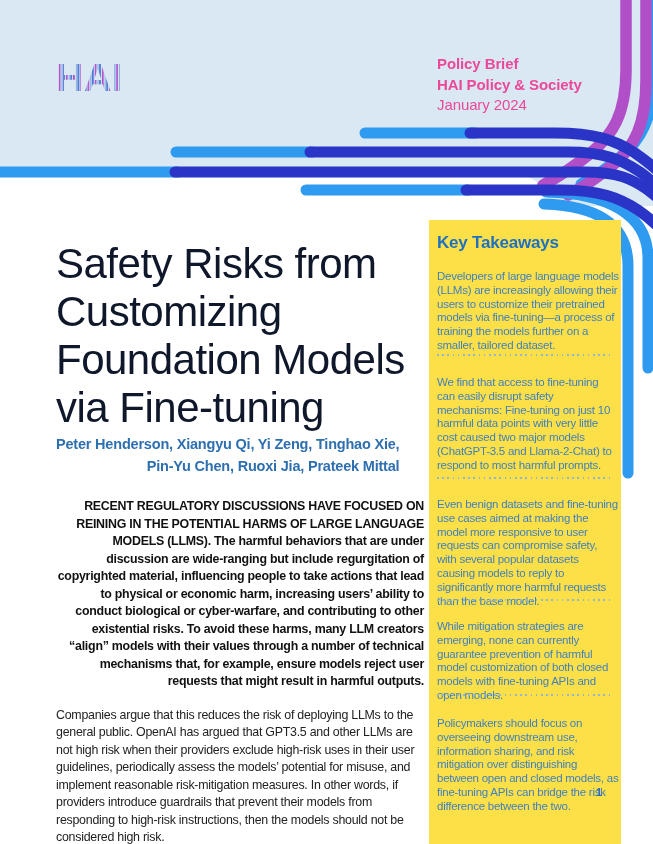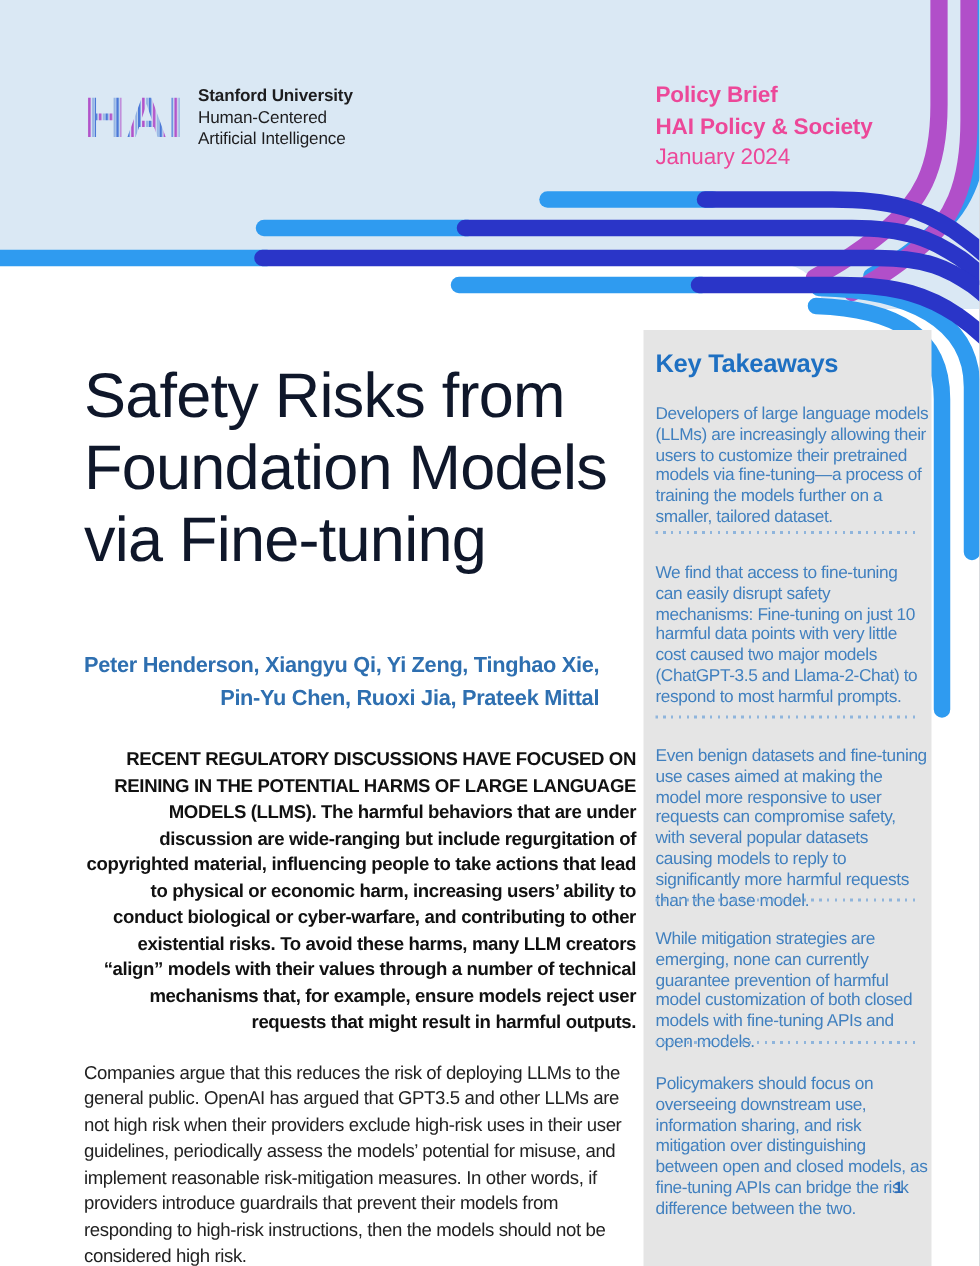--- a/index.html
+++ b/index.html
@@ -25,21 +25,21 @@
   
   .title{position:absolute;left:56px;top:240px;color:#0f172a;font-size:42px;line-height:48px;font-weight:500;letter-spacing:-0.5px;}
   .title div{white-space:nowrap;}
   .authors{position:absolute;left:56px;top:434px;color:#2e6fb0;font-size:14.5px;line-height:21.5px;font-weight:bold;letter-spacing:-0.2px;}
   .authors div{white-space:nowrap;text-align:right;}
   .bodycol{position:absolute;left:56px;top:498px;width:368px;color:#1c1c1e;font-size:12.4px;line-height:17.5px;letter-spacing:-0.25px;}
   .p1{font-weight:bold;margin:0 0 16px 0;color:#111;text-align:right;}
   .p2{margin:0;color:#222;}
   .p2 .link{text-underline-offset:2px;cursor:pointer;}
   
-  .panel{position:absolute;left:429px;top:220px;width:192px;height:624px;background:#e5e5e5;}
+  .panel{position:absolute;left:429px;top:220px;width:192px;height:624px;background:#fde047;}
   .panel-inner{position:relative;width:100%;height:100%;}
   .kt-head{position:absolute;left:8px;top:13px;font-weight:bold;font-size:17px;color:#1e70c2;letter-spacing:-0.2px;}
   .kt-item{position:absolute;left:8px;width:182px;font-size:11.5px;line-height:13.8px;color:#4180bf;letter-spacing:-0.25px;}
   .kt-sep{position:absolute;left:8px;width:176px;height:2px;
     background-image:repeating-linear-gradient(90deg,#8fb5dc 0 1.6px,transparent 1.6px 5.2px);}
   .i1{top:50px;}  .s1{top:134px;}
   .i2{top:156px;} .s2{top:257px;}
   .i3{top:278px;} .s3{top:379px;}
   .i4{top:400px;} .s4{top:474px;}
   .i5{top:497px;}
@@ -79,34 +79,30 @@
       <defs>
         <pattern id="hai-stripes" width="7.2" height="4" patternUnits="userSpaceOnUse">
           <rect x="0" width="1.7" height="4" fill="#4b79d8"></rect>
           <rect x="2.7" width="1.7" height="4" fill="#b14fc9"></rect>
           <rect x="5.4" width="1.4" height="4" fill="#8fb0e2"></rect>
         </pattern>
       </defs>
       <text x="0" y="36" font-family="'Liberation Sans',sans-serif" font-weight="bold" font-size="38" letter-spacing="0.5" fill="url(#hai-stripes)">HAI</text>
     </svg>
   </div>
-  <div class="logo-text">
-    <div class="b">Stanford University</div>
-    <div>Human-Centered</div>
-    <div>Artificial Intelligence</div>
-  </div>
 
   <div class="meta">
     <div class="b">Policy Brief</div>
     <div class="b">HAI Policy &amp; Society</div>
     <div>January 2024</div>
   </div>
 
   <div class="title">
     <div>Safety Risks from</div>
+    <div>Customizing</div>
     <div>Foundation Models</div>
     <div>via Fine-tuning</div>
   </div>
 
   <div class="authors">
     <div>Peter Henderson, Xiangyu Qi, Yi Zeng, Tinghao Xie,</div>
     <div>Pin-Yu Chen, Ruoxi Jia, Prateek Mittal</div>
   </div>
 
   <div class="bodycol">

